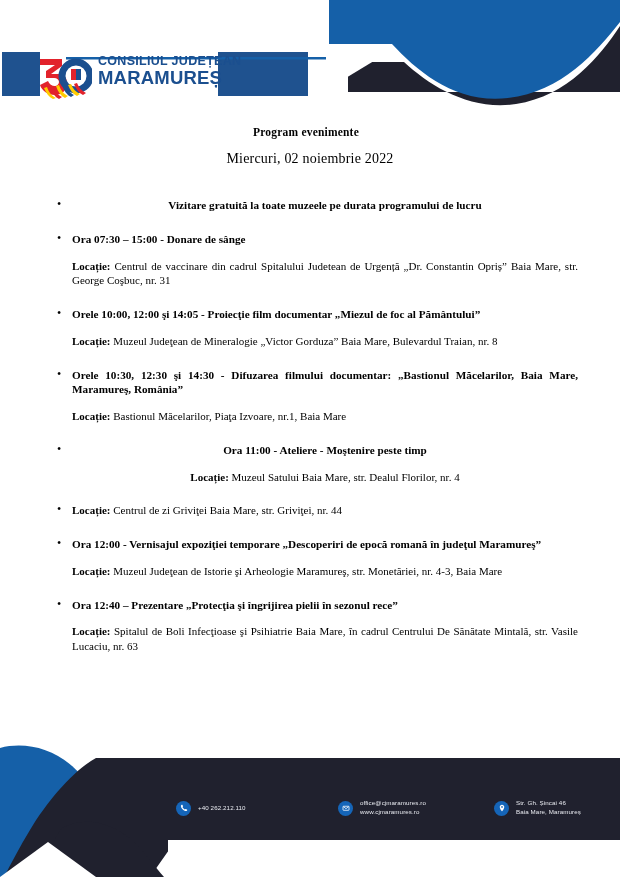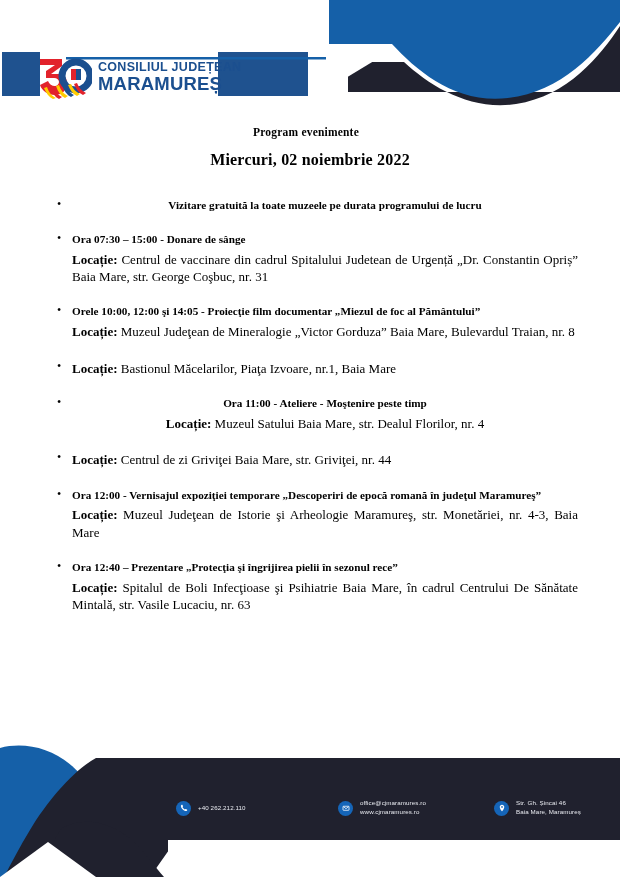--- a/index.html
+++ b/index.html
@@ -30,21 +30,21 @@
     overflow: hidden;
   }
   .header-svg { position: absolute; top: 0; left: 0; }
 
   
   .logo-wrap {
     position: absolute;
     left: 36px;
     top: 55px;
     display: flex;
-    align-items: center;
+    align-items: flex-start;
     gap: 6px;
     z-index: 5;
   }
   .logo-mark { position: relative; width: 56px; height: 44px; }
   .logo-text {
     display: flex;
     flex-direction: column;
     line-height: 1.0;
     font-family: "Liberation Sans", sans-serif;
     color: #1b4f8f;
@@ -67,22 +67,22 @@
     left: 0;
     width: 612px;
     text-align: center;
   }
   .titles .t1 {
     font-size: 11.5px;
     font-weight: bold;
     letter-spacing: 0.2px;
   }
   .titles .t2 {
-    font-size: 16px;
-    font-weight: bold;
+    font-size: 14px;
+    font-weight: normal;
     margin-top: 13px;
     letter-spacing: 0.2px;
     padding-left: 8px;
   }
 
   
   .content {
     position: absolute;
     top: 198px;
     left: 56px;
@@ -101,24 +101,24 @@
     font-size: 12px;
     color: #000;
   }
   .ev-title {
     font-size: 11.2px;
     font-weight: bold;
     text-align: justify;
     line-height: 1.32;
   }
   .ev-loc {
-    font-size: 13px;
+    font-size: 11px;
     line-height: 1.34;
     text-align: justify;
-    margin-top: 4px;
+    margin-top: 12px;
   }
   .ev-loc b { font-weight: bold; }
   .nojust .ev-title, .nojust .ev-loc { text-align: center; }
 
   
   .footer {
     position: absolute;
     left: 0;
     bottom: 0;
     width: 620px;
@@ -237,20 +237,21 @@
       <div class="ev-title">Ora 07:30 – 15:00 - Donare de sânge</div>
       <div class="ev-loc"><b>Locație:</b> <span>Centrul de vaccinare din cadrul Spitalului Judetean de Urgență „Dr. Constantin Opriș” Baia Mare, str. George Coşbuc, nr. 31</span></div>
     </div>
 
     <div class="ev">
       <div class="ev-title">Orele 10:00, 12:00 şi 14:05 - Proiecţie film documentar „Miezul de foc al Pământului”</div>
       <div class="ev-loc"><b>Locație:</b> <span>Muzeul Judeţean de Mineralogie „Victor Gorduza” Baia Mare, Bulevardul Traian, nr. 8</span></div>
     </div>
 
     <div class="ev">
+      <div class="ev-title">Orele 10:30, 12:30 şi 14:30 -  Difuzarea filmului documentar: „Bastionul Măcelarilor, Baia Mare, Maramureş, România”</div>
       <div class="ev-loc"><b>Locație:</b> <span>Bastionul Măcelarilor, Piaţa Izvoare, nr.1, Baia Mare</span></div>
     </div>
 
     <div class="ev nojust">
       <div class="ev-title">Ora 11:00 -  Ateliere - Moştenire peste timp</div>
       <div class="ev-loc"><b>Locație:</b> <span>Muzeul Satului Baia Mare, str. Dealul Florilor, nr. 4</span></div>
     </div>
 
     <div class="ev">
       <div class="ev-loc"><b>Locație:</b> <span>Centrul de zi Griviţei Baia Mare, str. Griviţei, nr. 44</span></div>

